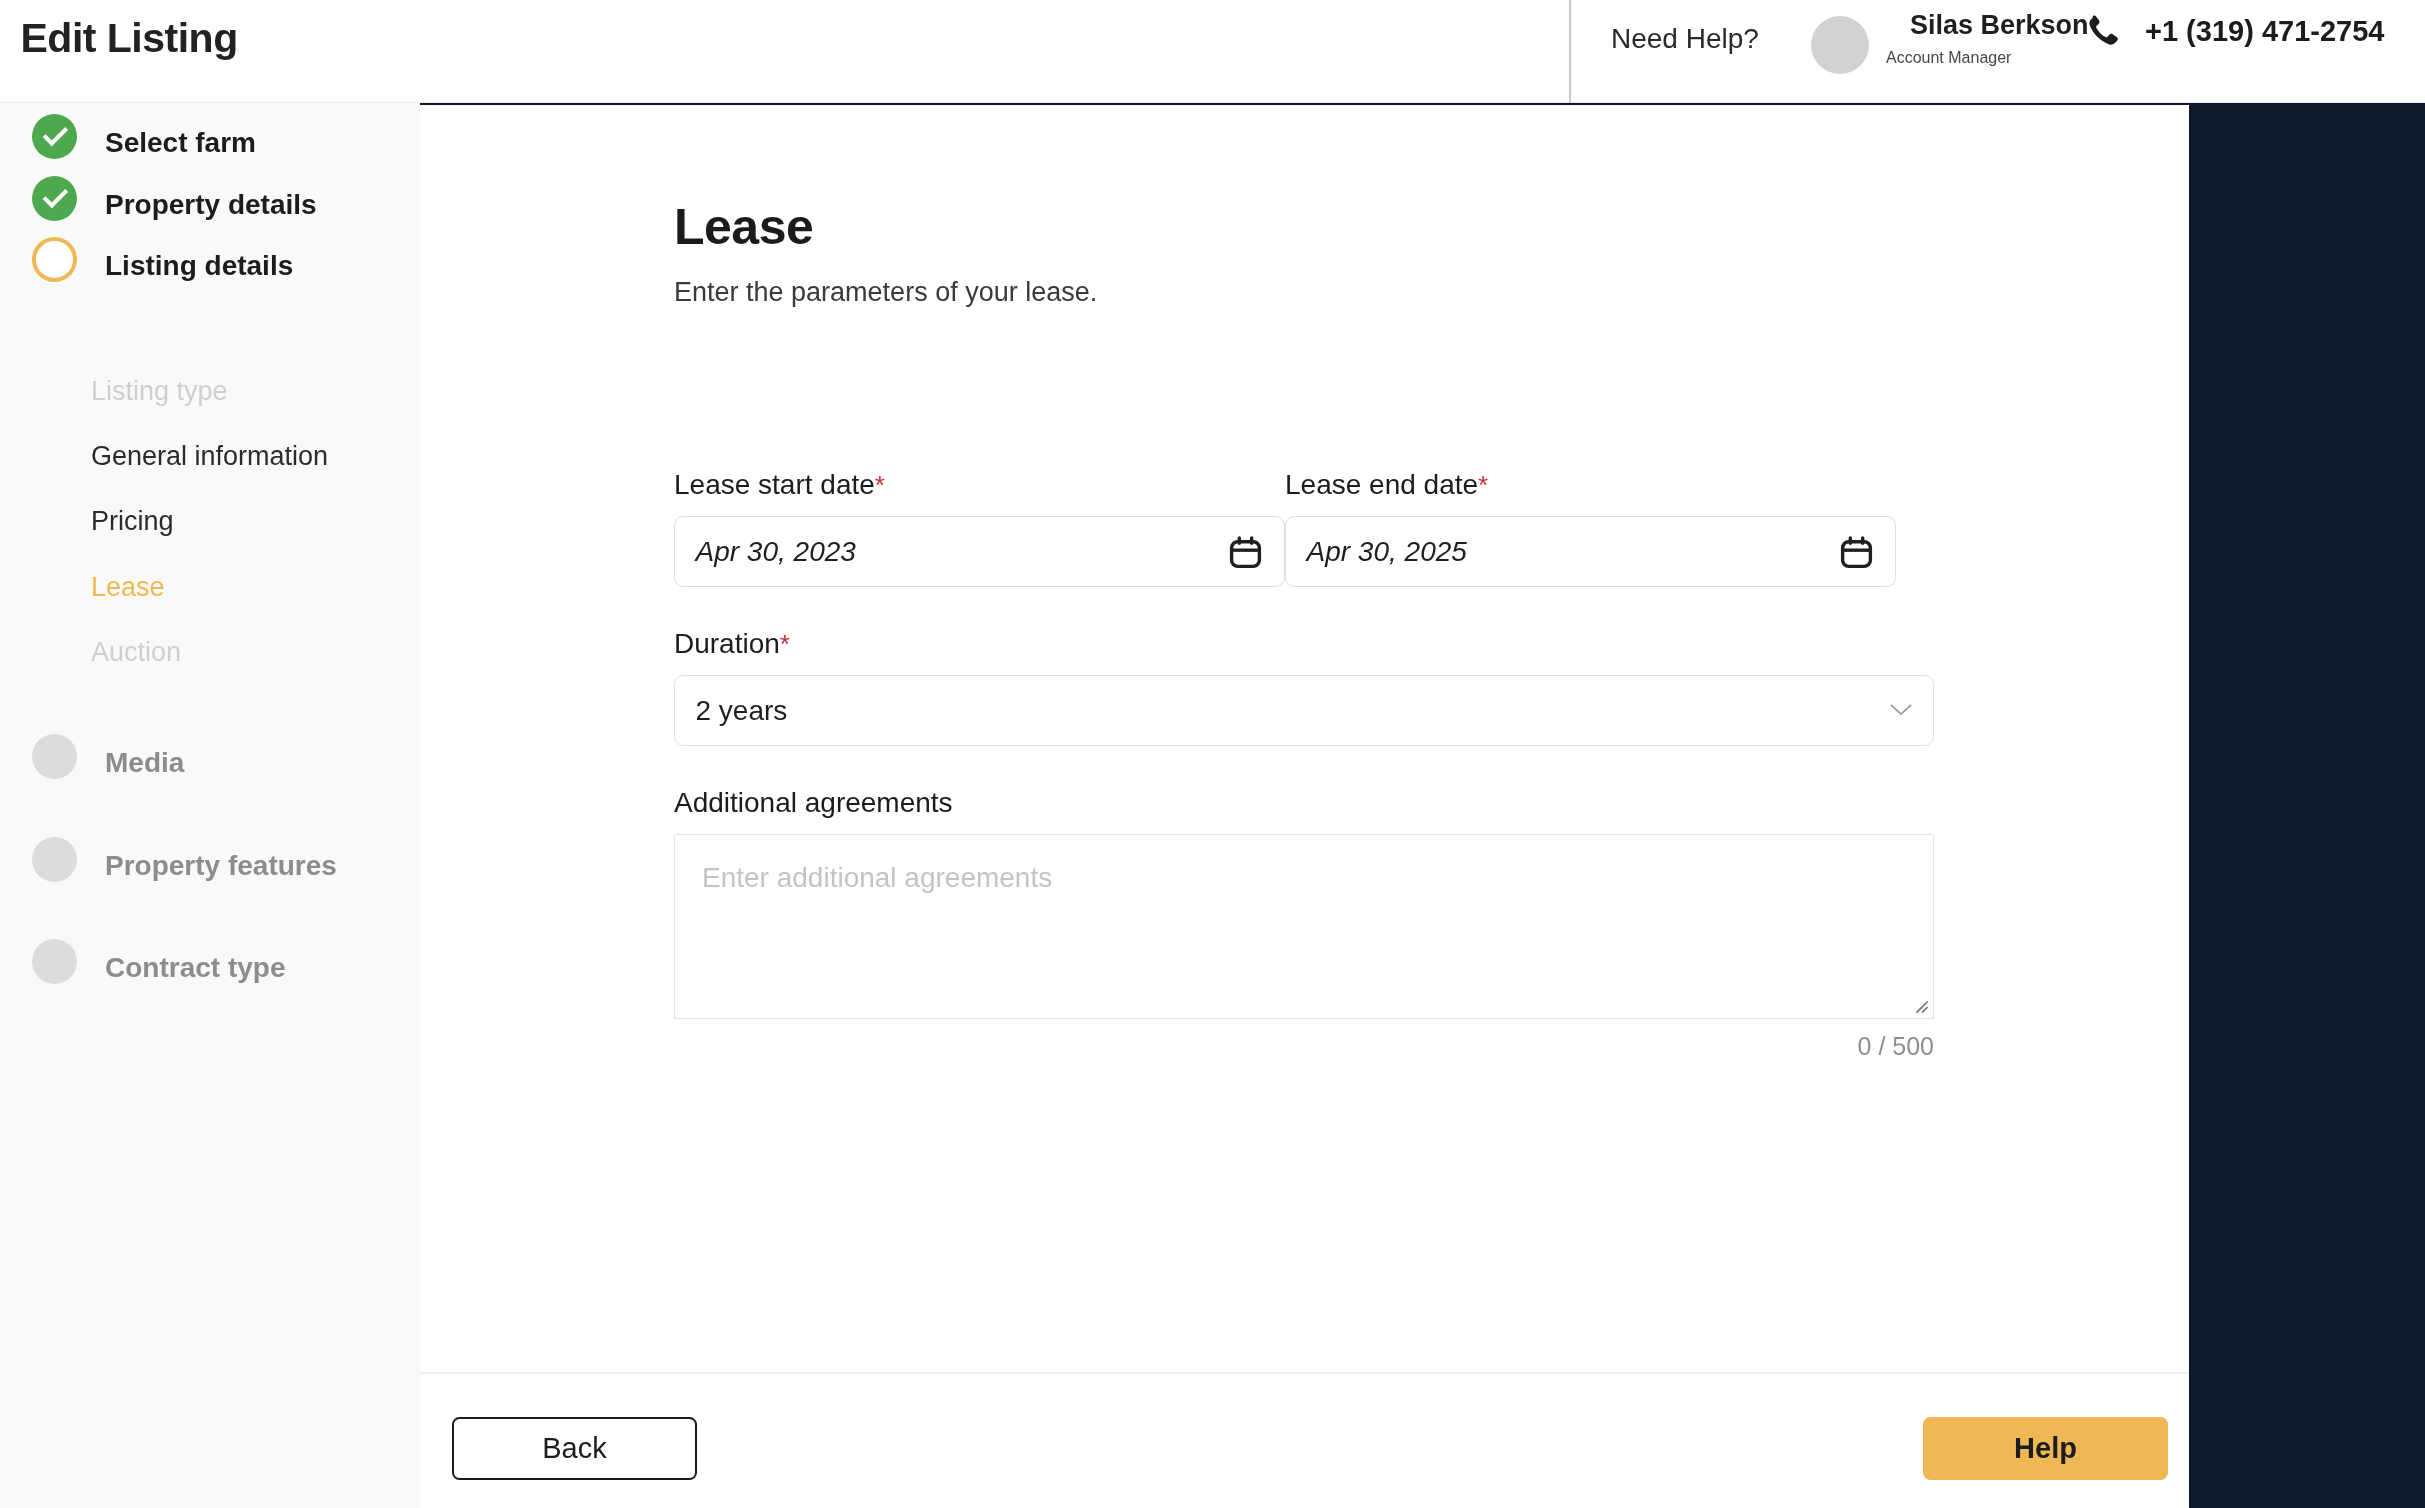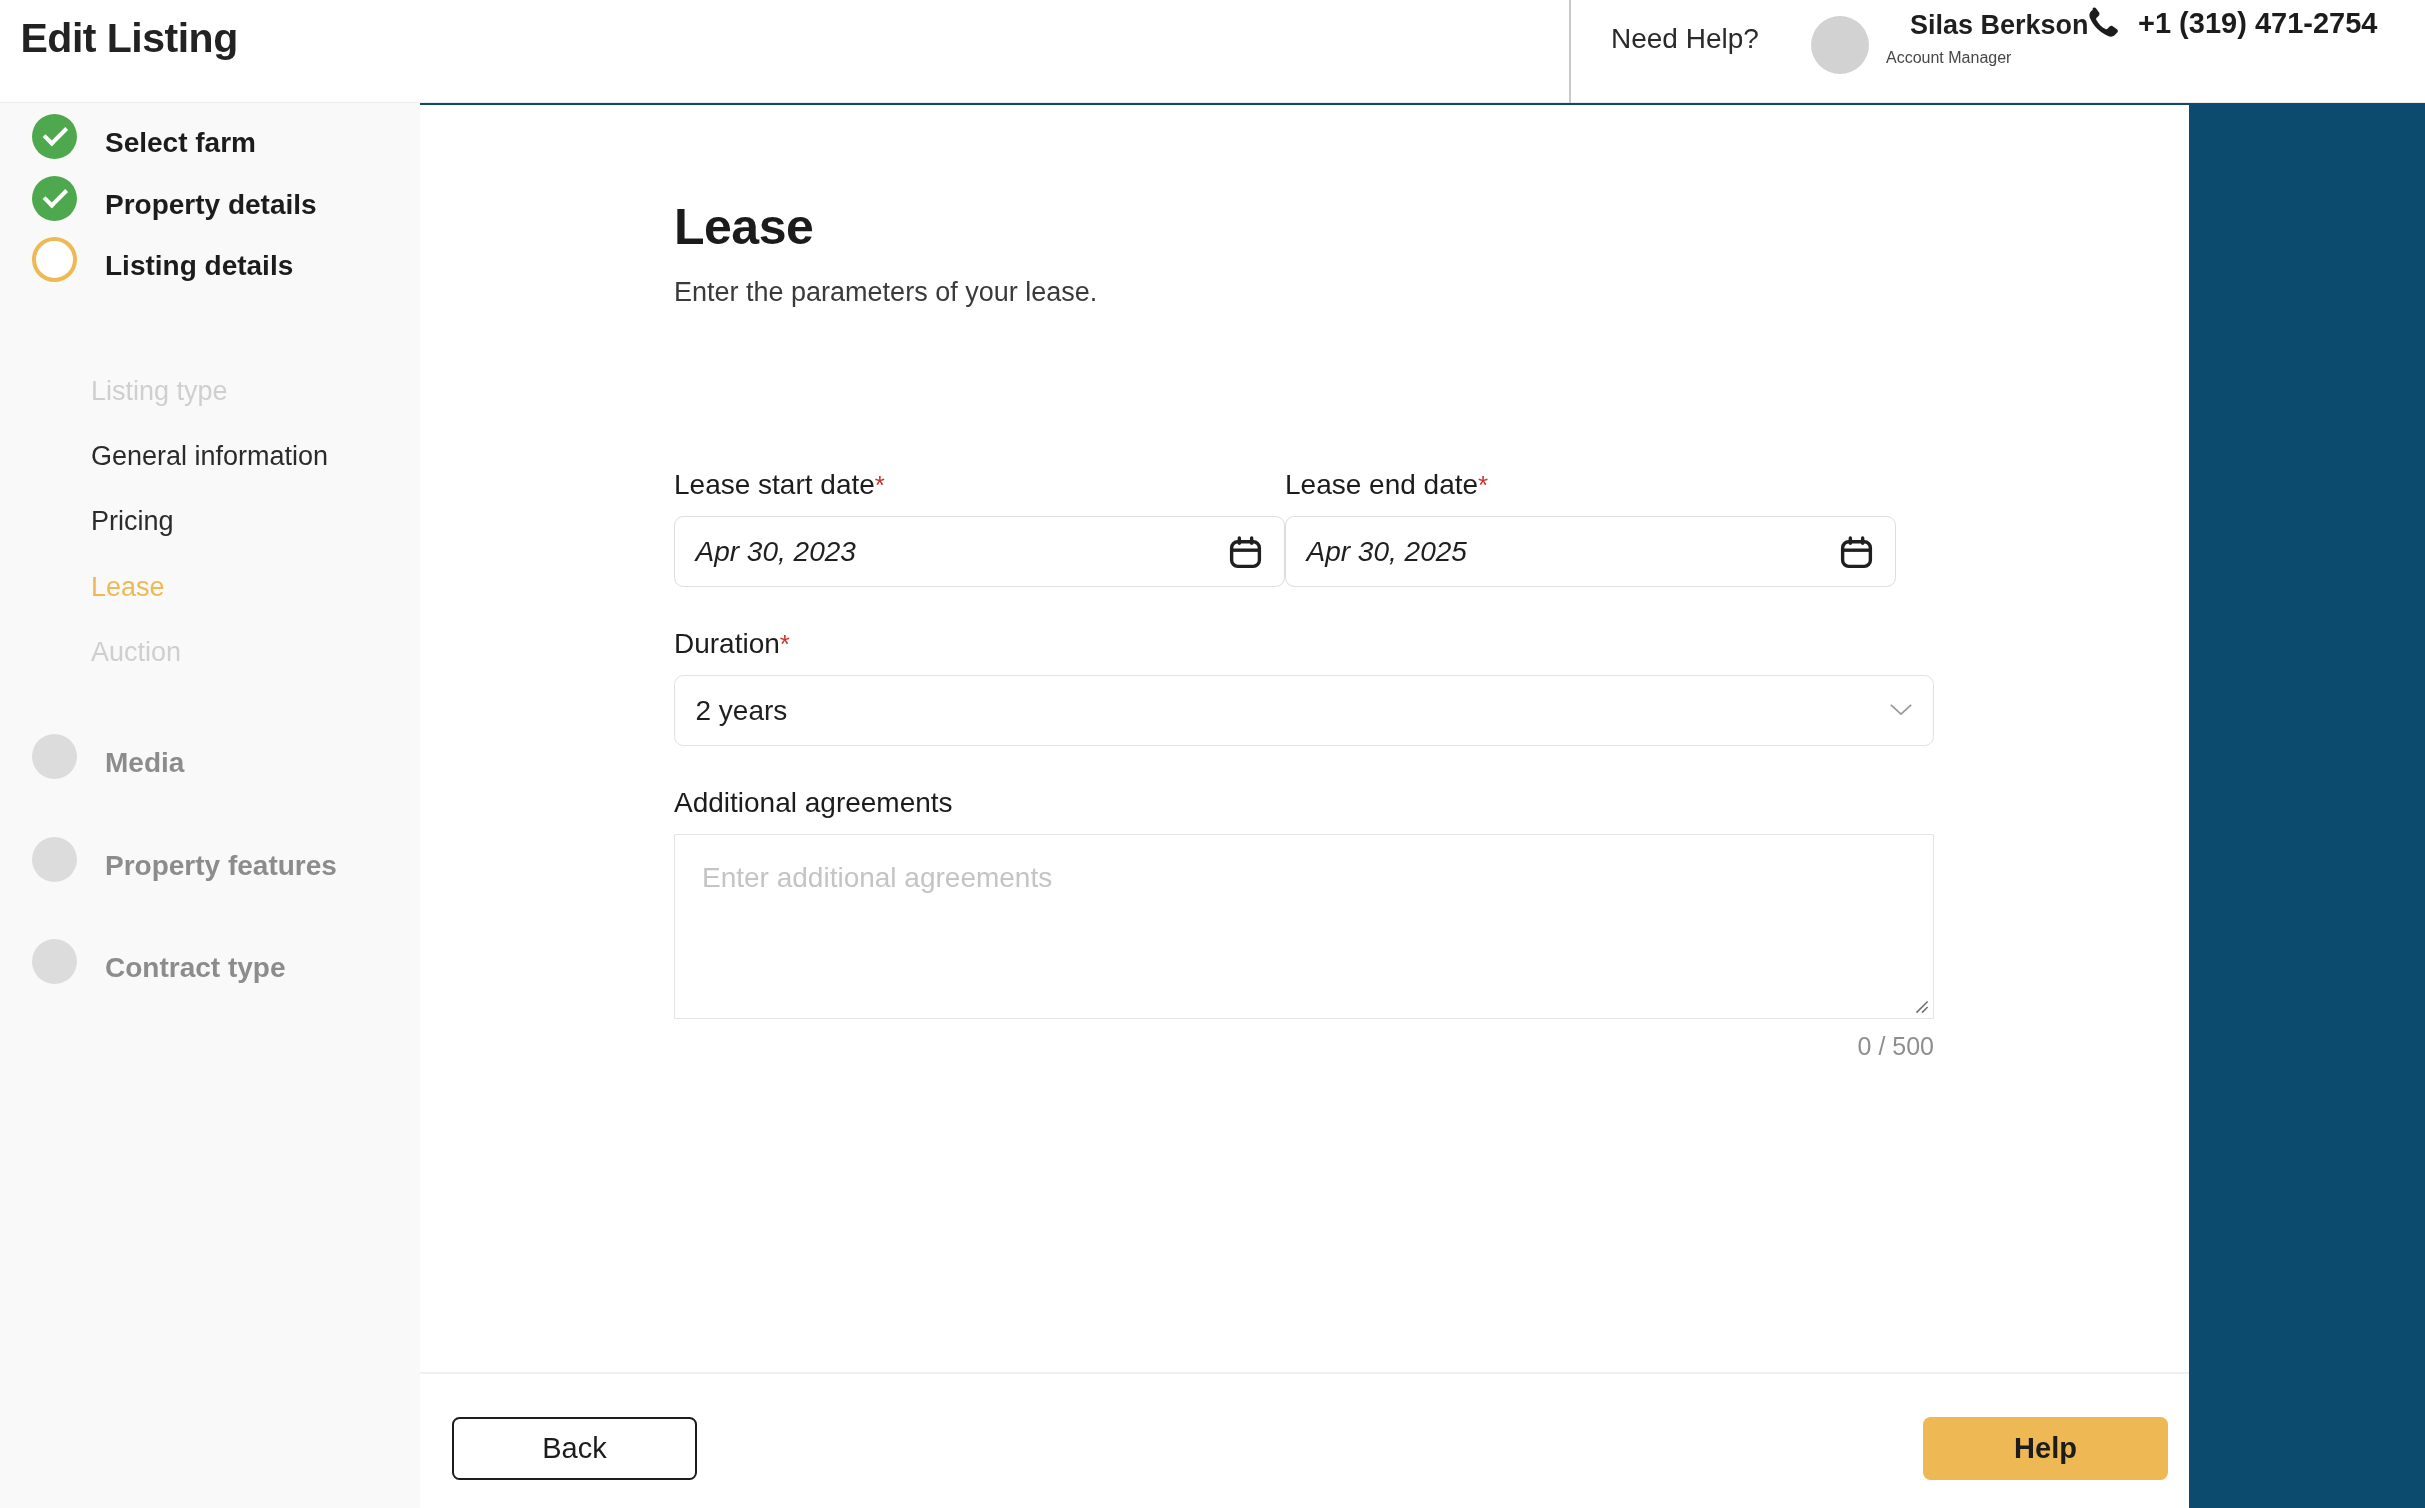--- a/index.html
+++ b/index.html
@@ -8,21 +8,21 @@
     height: 1509px;
     font-family: "Liberation Sans", sans-serif;
     background: #f7f7f7;
     overflow: hidden;
   }
 
   #app {
     position: relative;
     width: 2426px;
     height: 1509px;
-    background: #0c4a6e;
+    background: #0f172a;
   }
 
   
   .header {
     position: absolute;
     top: 0; left: 0;
     width: 2426px;
     height: 103px;
     background: #ffffff;
     border-bottom: 1.9px solid #ededed;
@@ -72,24 +72,24 @@
   .person-role {
     position: absolute;
     left: 1886px;
     top: 49px;
     font-size: 16px;
     color: #474747;
   }
   .phone-wrap {
     position: absolute;
     left: 2082px;
-    top: 4px;
+    top: 12px;
     display: flex;
     align-items: center;
-    gap: 17px;
+    gap: 24px;
     justify-content: flex-end;
   }
   .phone-icon { width: 39px; height: 39px; display: block; }
   .phone-number {
     font-size: 29px;
     font-weight: bold;
     color: #1c1c1c;
     white-space: nowrap;
   }
 

